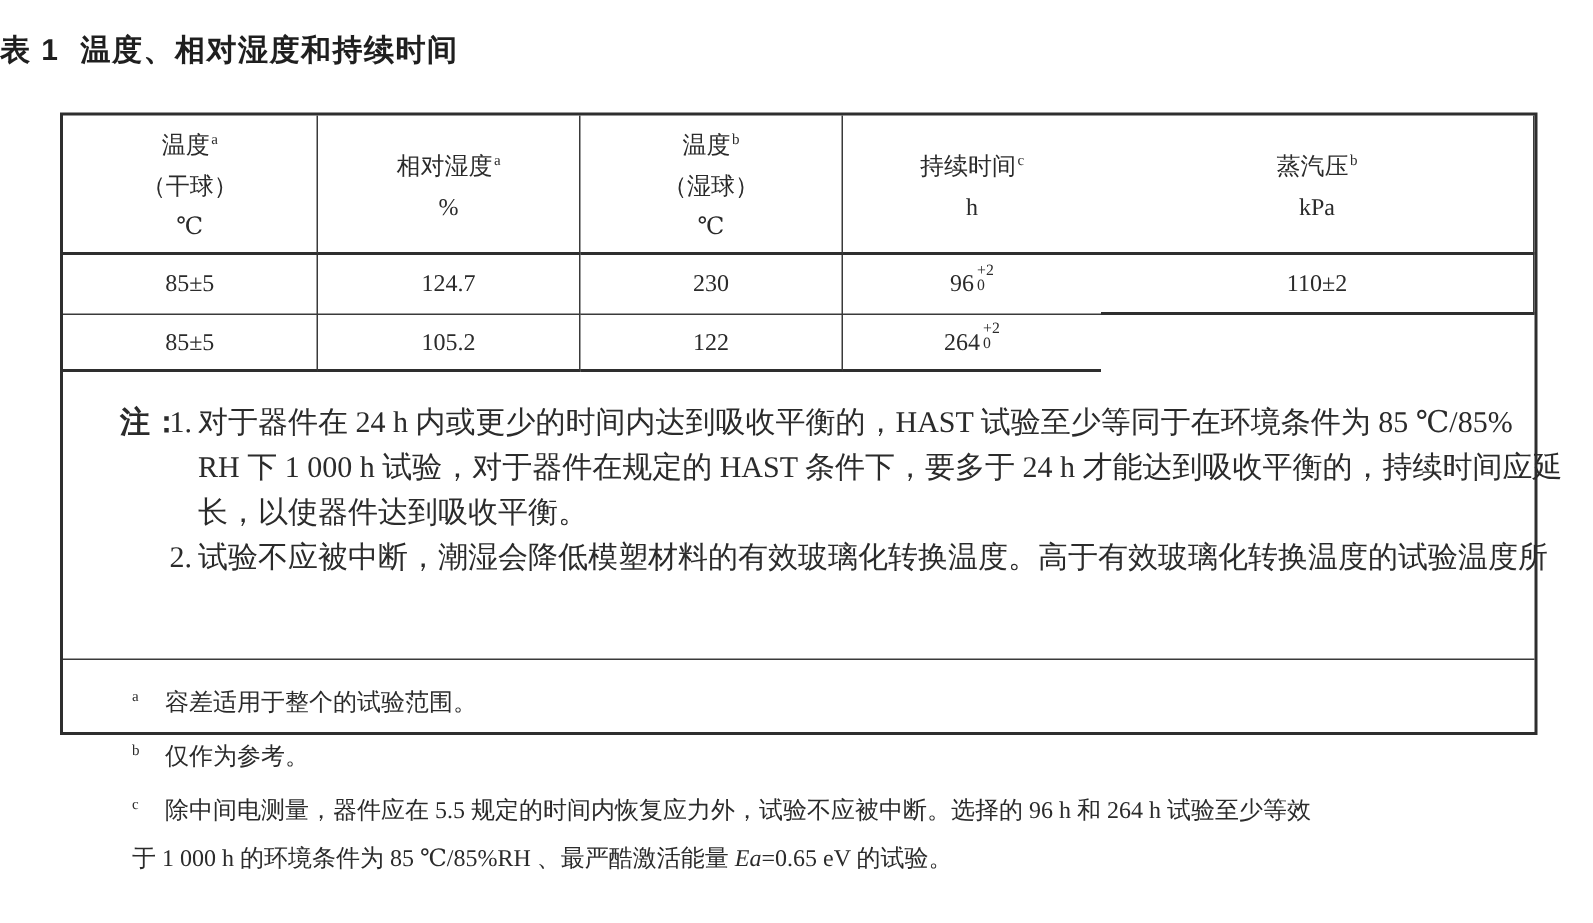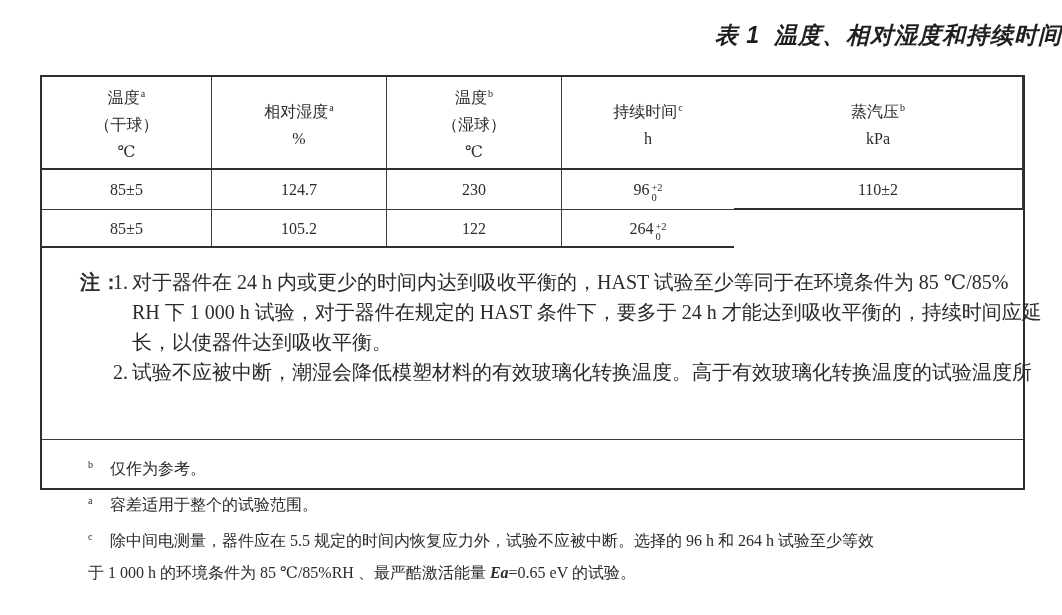--- a/index.html
+++ b/index.html
@@ -4,25 +4,24 @@
 <style>
   html,body{margin:0;padding:0;background:#ffffff;}
   body{
     width:1062px;height:615px;position:relative;overflow:hidden;
     font-family:"Liberation Serif","DejaVu Serif",serif;
     color:#2b2b2b;
     -webkit-font-smoothing:antialiased;
   }
   .title{
     position:absolute;top:20px;left:0;width:100%;
-    text-align:right;
+    text-align:left;
     font-family:"Liberation Sans","DejaVu Sans",sans-serif;
-    font-weight:bold;font-size:23px;color:#1f1f1f;
+    font-weight:bold;font-size:20px;color:#1f1f1f;
     letter-spacing:1px;
-    font-style:italic;
   }
   .title .gap{display:inline-block;width:14px;}
   .tbl{
     position:absolute;left:40px;top:75px;width:985px;height:415px;
     border:2px solid #2e2e2e;box-sizing:border-box;background:#fff;
   }
   .grid{
     display:grid;
     grid-template-columns:170px 175px 175px 172px auto;
     grid-template-rows:93px 40px 38px;
@@ -32,21 +31,21 @@
     display:flex;flex-direction:column;justify-content:center;align-items:center;
     font-size:16px;line-height:27px;text-align:center;
     border-right:1px solid #3a3a3a;
   }
   .cell.last{border-right:none;}
   .th{border-bottom:2px solid #2e2e2e;}
   .r1{border-bottom:1px solid #3a3a3a;}
   .r2{border-bottom:2px solid #2e2e2e;}
   .hd-line{white-space:nowrap;}
   sup.hsup{font-size:10px;vertical-align:6px;margin-left:1px;letter-spacing:0;}
-  .tol{display:inline-flex;align-items:flex-end;white-space:nowrap;}
+  .tol{display:inline-flex;align-items:flex-start;white-space:nowrap;}
   .tol-stack{
     display:inline-flex;flex-direction:column;align-items:flex-start;
     font-size:10.5px;line-height:10px;margin-left:2px;vertical-align:middle;
   }
   .notes{
     box-sizing:border-box;height:192px;border-bottom:1px solid #3a3a3a;
     padding:19px 18px 0 38px;font-size:20px;
   }
   .n-line{line-height:30px;white-space:nowrap;}
   .n-label{font-family:"Liberation Sans","DejaVu Sans",sans-serif;font-weight:bold;display:inline-block;width:21px;}
@@ -54,21 +53,21 @@
   .n-num{display:inline-block;width:19px;}
   .ind1{margin-left:33px;}
   .ind2{margin-left:52px;}
   .footnotes{
     box-sizing:border-box;height:149px;
     padding:9px 18px 0 46px;font-size:16px;
   }
   .f-line{line-height:32px;white-space:nowrap;}
   .f-marker{font-size:10px;display:inline-block;width:22px;vertical-align:6px;}
   .f-cont{margin-left:0;}
-  .it{font-style:italic;font-weight:bold;}
+  .it{font-style:italic;}
 </style>
 </head>
 <body>
 
 <div class="title"><span>表 1</span><span class="gap"></span><span>温度、相对湿度和持续时间</span></div>
 
 <div class="tbl">
   <div class="grid">
 
     <div class="cell th">
@@ -123,18 +122,18 @@
   </div>
 
   <div class="notes">
     <div class="n-line"><span class="n-label">注</span><span class="n-colon">：</span><span class="n-num">1.</span><span>对于器件在 24 h 内或更少的时间内达到吸收平衡的，HAST 试验至少等同于在环境条件为 85 ℃/85%</span></div>
     <div class="n-line ind2">RH 下 1 000 h 试验，对于器件在规定的 HAST 条件下，要多于 24 h 才能达到吸收平衡的，持续时间应延</div>
     <div class="n-line ind2">长，以使器件达到吸收平衡。</div>
     <div class="n-line ind1"><span class="n-num">2.</span><span>试验不应被中断，潮湿会降低模塑材料的有效玻璃化转换温度。高于有效玻璃化转换温度的试验温度所</span></div>
   </div>
 
   <div class="footnotes">
+    <div class="f-line"><sup class="f-marker">a</sup><span>容差适用于整个的试验范围。</span></div>
     <div class="f-line"><sup class="f-marker">b</sup><span>仅作为参考。</span></div>
-    <div class="f-line"><sup class="f-marker">a</sup><span>容差适用于整个的试验范围。</span></div>
     <div class="f-line"><sup class="f-marker">c</sup><span>除中间电测量，器件应在 5.5 规定的时间内恢复应力外，试验不应被中断。选择的 96 h 和 264 h 试验至少等效</span></div>
     <div class="f-line f-cont"><span>于 1 000 h 的环境条件为 85 ℃/85%RH 、最严酷激活能量 </span><span class="it">Ea</span><span>=0.65 eV 的试验。</span></div>
   </div>
 </div>
 
 </body></html>

